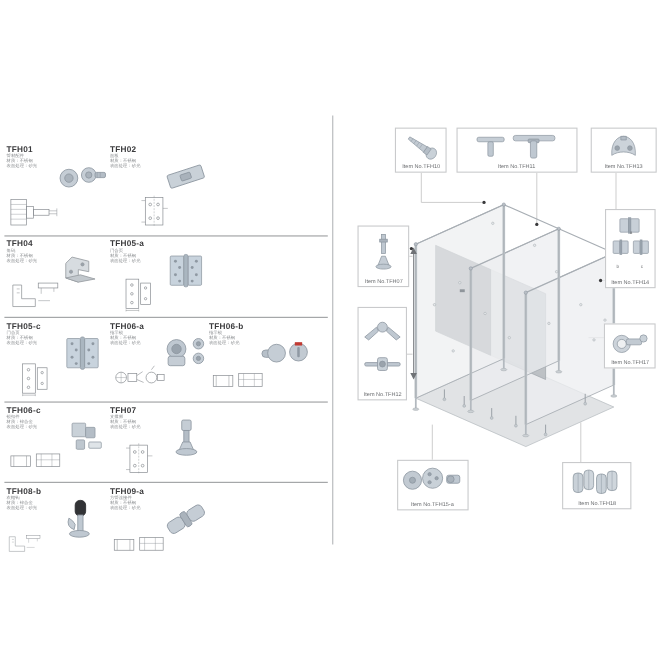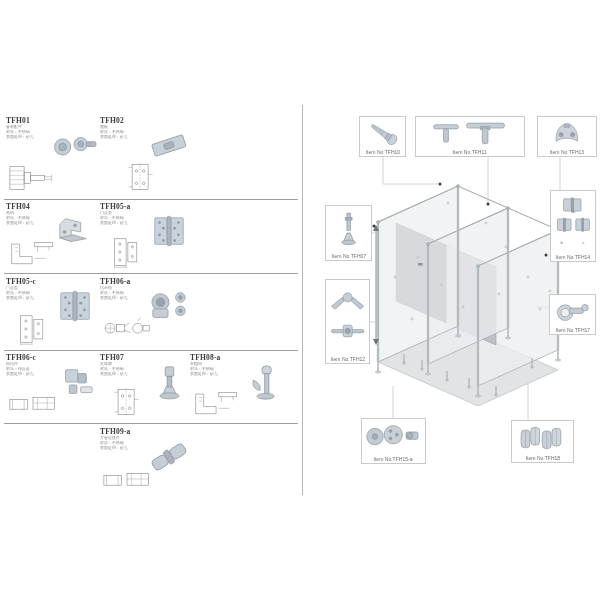--- a/index.html
+++ b/index.html
@@ -1,21 +1,21 @@
 <!DOCTYPE html>
 <html><head>
 <meta charset="utf-8">
 <style>
   html,body{margin:0;padding:0;}
   body{width:600px;height:600px;background:#ffffff;position:relative;overflow:hidden;
        font-family:"Liberation Sans", sans-serif;}
   .page{position:absolute;inset:0;}
 
   
-  .catalog{position:absolute;left:4px;top:110px;width:294px;height:388px;font-family:Liberation Serif, serif;}
+  .catalog{position:absolute;left:4px;top:125px;width:294px;height:388px;}
   .sep{position:absolute;left:0;width:294px;height:1px;background:#9c9ea0;}
   .cell{position:absolute;width:92px;}
   .code{font-size:7.5px;font-weight:700;color:#3a3a3c;letter-spacing:.2px;line-height:9px;}
   .desc{margin-top:0;font-size:6px;color:#8a8d90;transform:scale(.66);transform-origin:0 0;
         width:140px;line-height:1.2;}
   .desc span{display:block;}
   .photo{position:absolute;right:0;top:11px;width:46px;height:38px;}
   .drawing{position:absolute;left:0;bottom:2px;width:54px;height:32px;}
 
   
@@ -404,20 +404,34 @@
         <span>材质：不锈钢</span>
         <span>表面处理：砂光</span>
       </div>
       <svg class="photo">
           <use width="100%" height="100%" href="#g-latch"></use>
         </svg>
       <svg class="drawing">
           <use width="100%" height="100%" href="#g-drawC"></use>
         </svg>
     </div>
+    <div class="cell" style="left:186px;top:167px;height:71px">
+      <div class="code">TFH06-b</div>
+      <div class="desc">
+        <span>指示锁</span>
+        <span>材质：不锈钢</span>
+        <span>表面处理：砂光</span>
+      </div>
+      <svg class="photo">
+          <use width="100%" height="100%" href="#g-indicator"></use>
+        </svg>
+      <svg class="drawing">
+          <use width="100%" height="100%" href="#g-drawF"></use>
+        </svg>
+    </div>
 
     <div class="cell" style="left:2px;top:243px;height:68px">
       <div class="code">TFH06-c</div>
       <div class="desc">
         <span>锁扣件</span>
         <span>材质：锌合金</span>
         <span>表面处理：砂光</span>
       </div>
       <svg class="photo">
           <use width="100%" height="100%" href="#g-blocks"></use>
@@ -433,35 +447,35 @@
         <span>材质：不锈钢</span>
         <span>表面处理：砂光</span>
       </div>
       <svg class="photo">
           <use width="100%" height="100%" href="#g-pedestal"></use>
         </svg>
       <svg class="drawing">
           <use width="100%" height="100%" href="#g-drawB"></use>
         </svg>
     </div>
-    <div class="cell" style="left:186px;top:243px;height:68px">
-      <div class="code">TFH08-a</div>
+
+    <div class="cell" style="left:2px;top:317px;height:70px">
+      <div class="code">TFH08-b</div>
       <div class="desc">
         <span>衣帽钩</span>
-        <span>材质：不锈钢</span>
-        <span>表面处理：砂光</span>
-      </div>
-      <svg class="photo">
-          <use width="100%" height="100%" href="#g-hookstand"></use>
-        </svg>
-      <svg class="drawing">
+        <span>材质：锌合金</span>
+        <span>表面处理：砂光</span>
+      </div>
+      <svg class="photo">
+          <use width="100%" height="100%" href="#g-hookblack"></use>
+        </svg>
+      <svg class="drawing" style="width:34px">
           <use width="100%" height="100%" href="#g-drawD"></use>
         </svg>
     </div>
-
     <div class="cell" style="left:96px;top:317px;height:70px">
       <div class="code">TFH09-a</div>
       <div class="desc">
         <span>方管连接件</span>
         <span>材质：不锈钢</span>
         <span>表面处理：砂光</span>
       </div>
       <svg class="photo">
           <use width="100%" height="100%" href="#g-barrel"></use>
         </svg>

